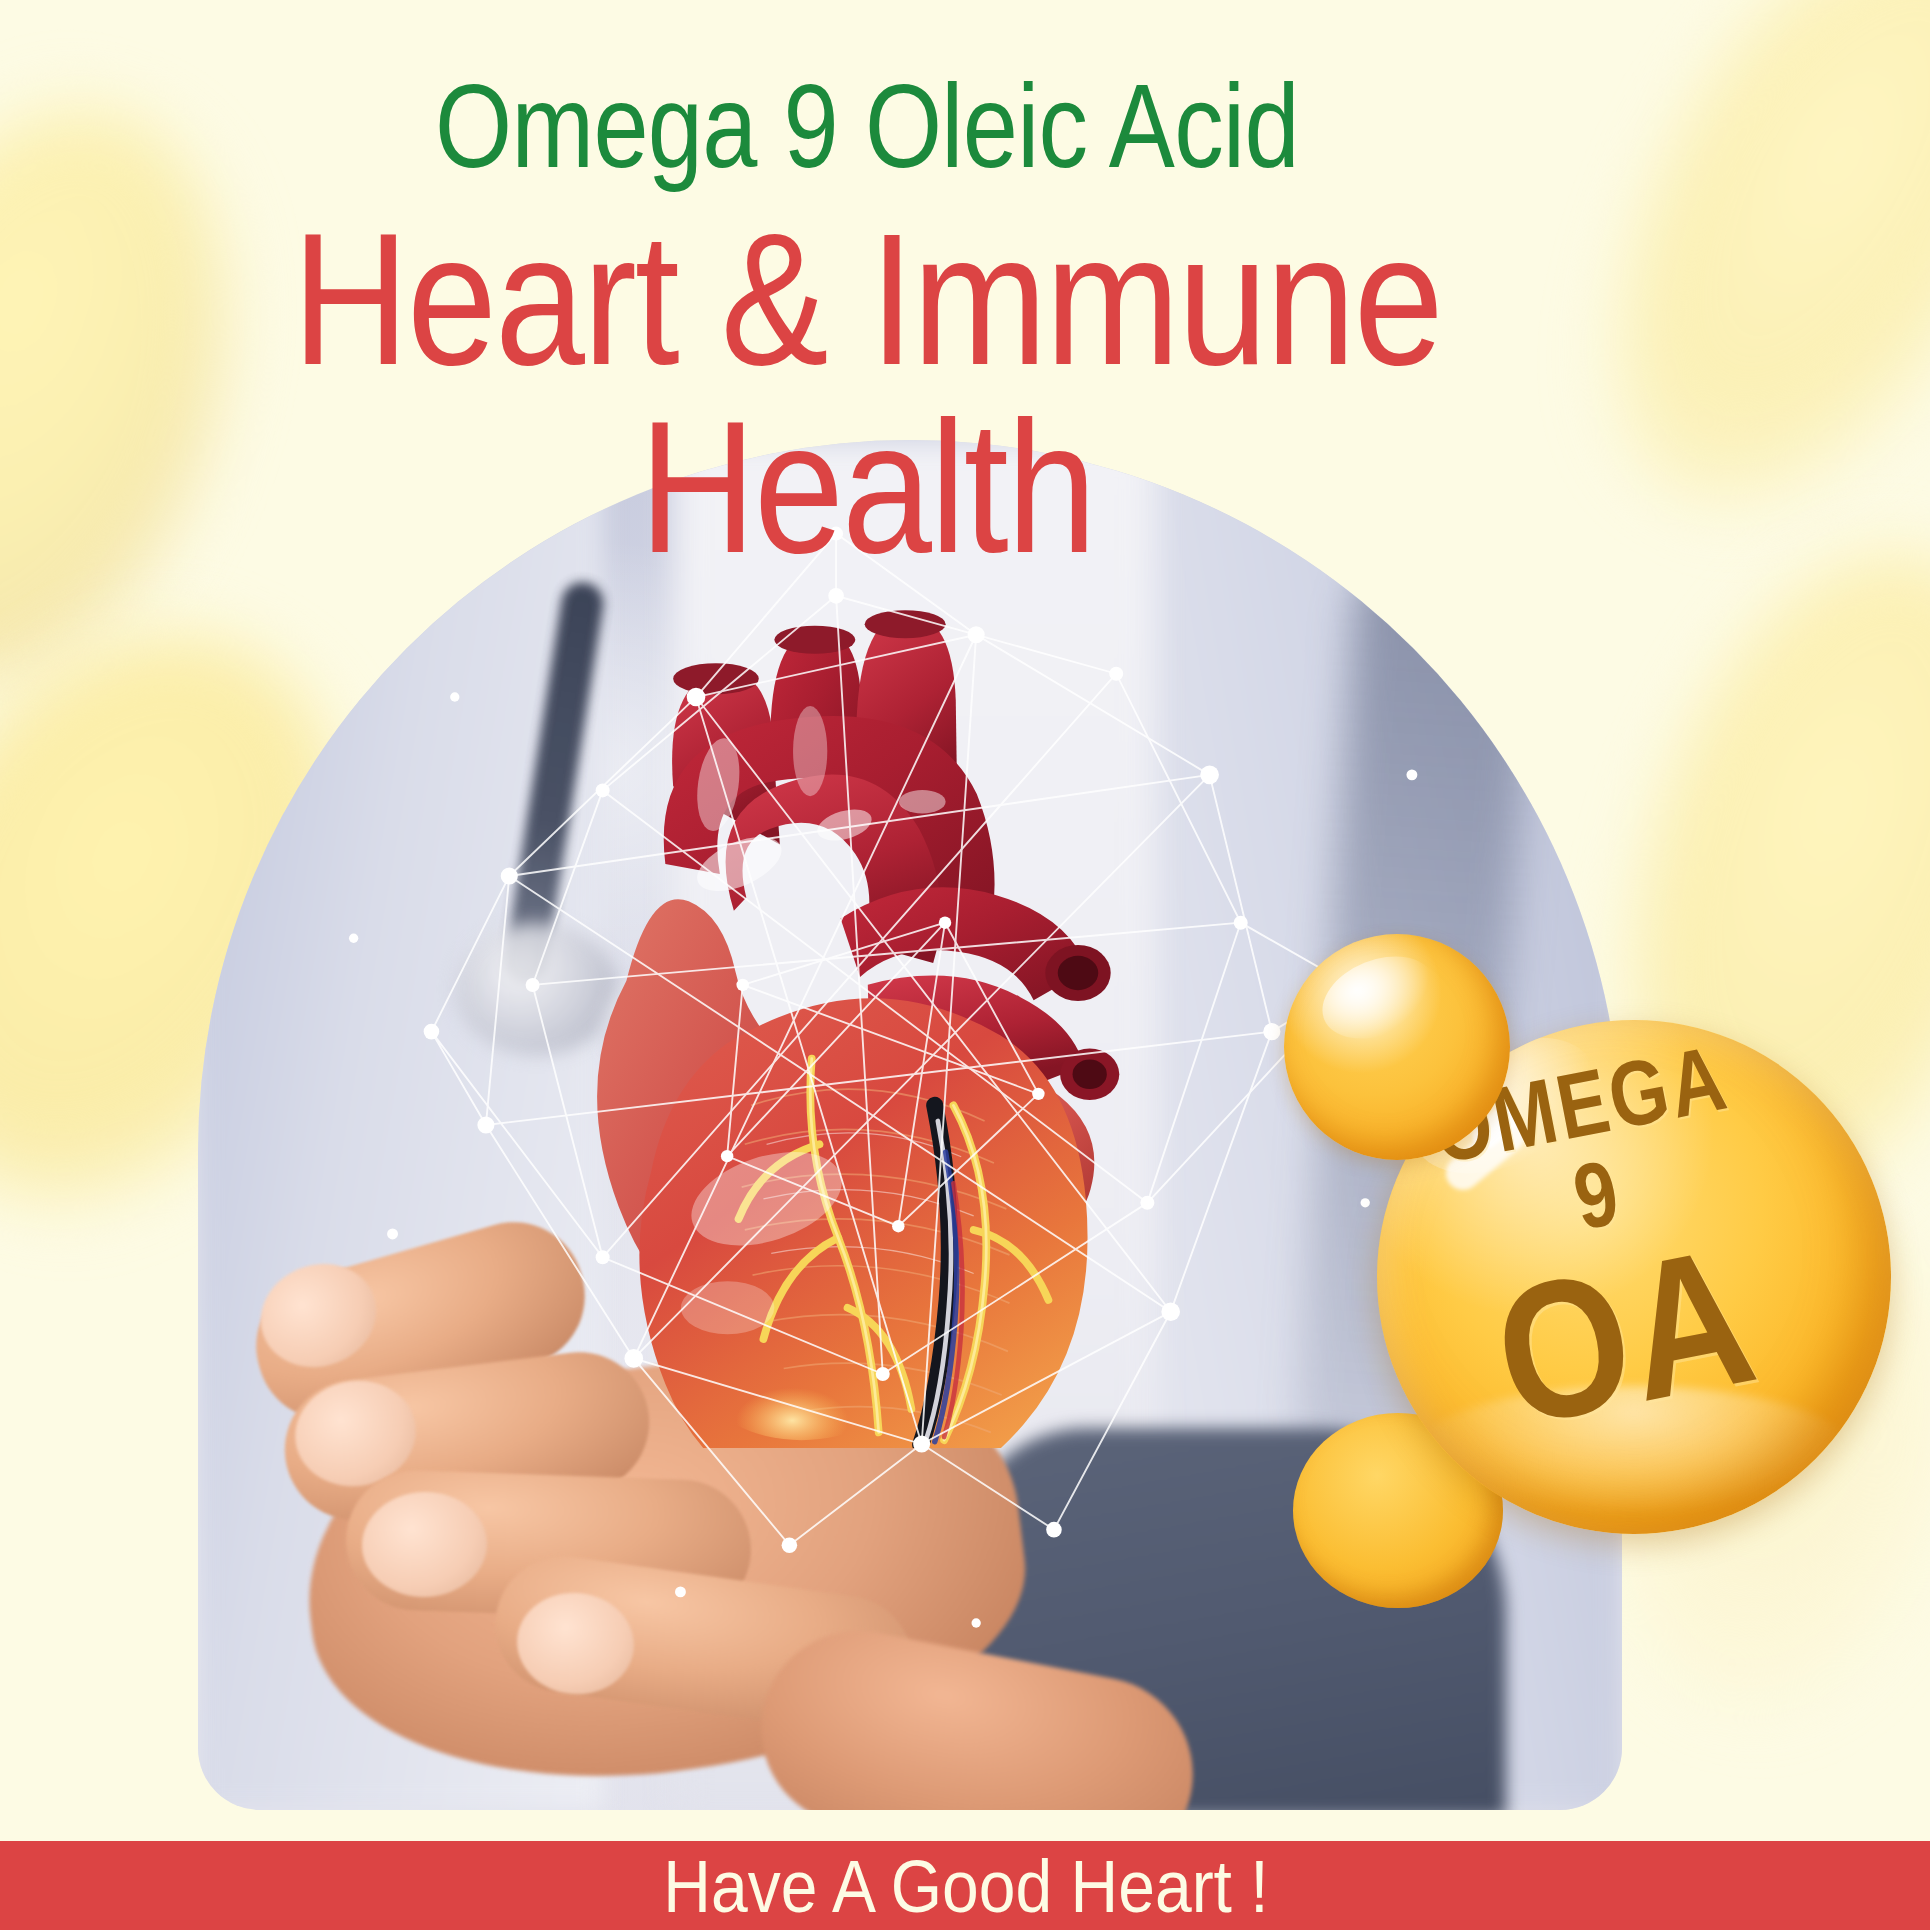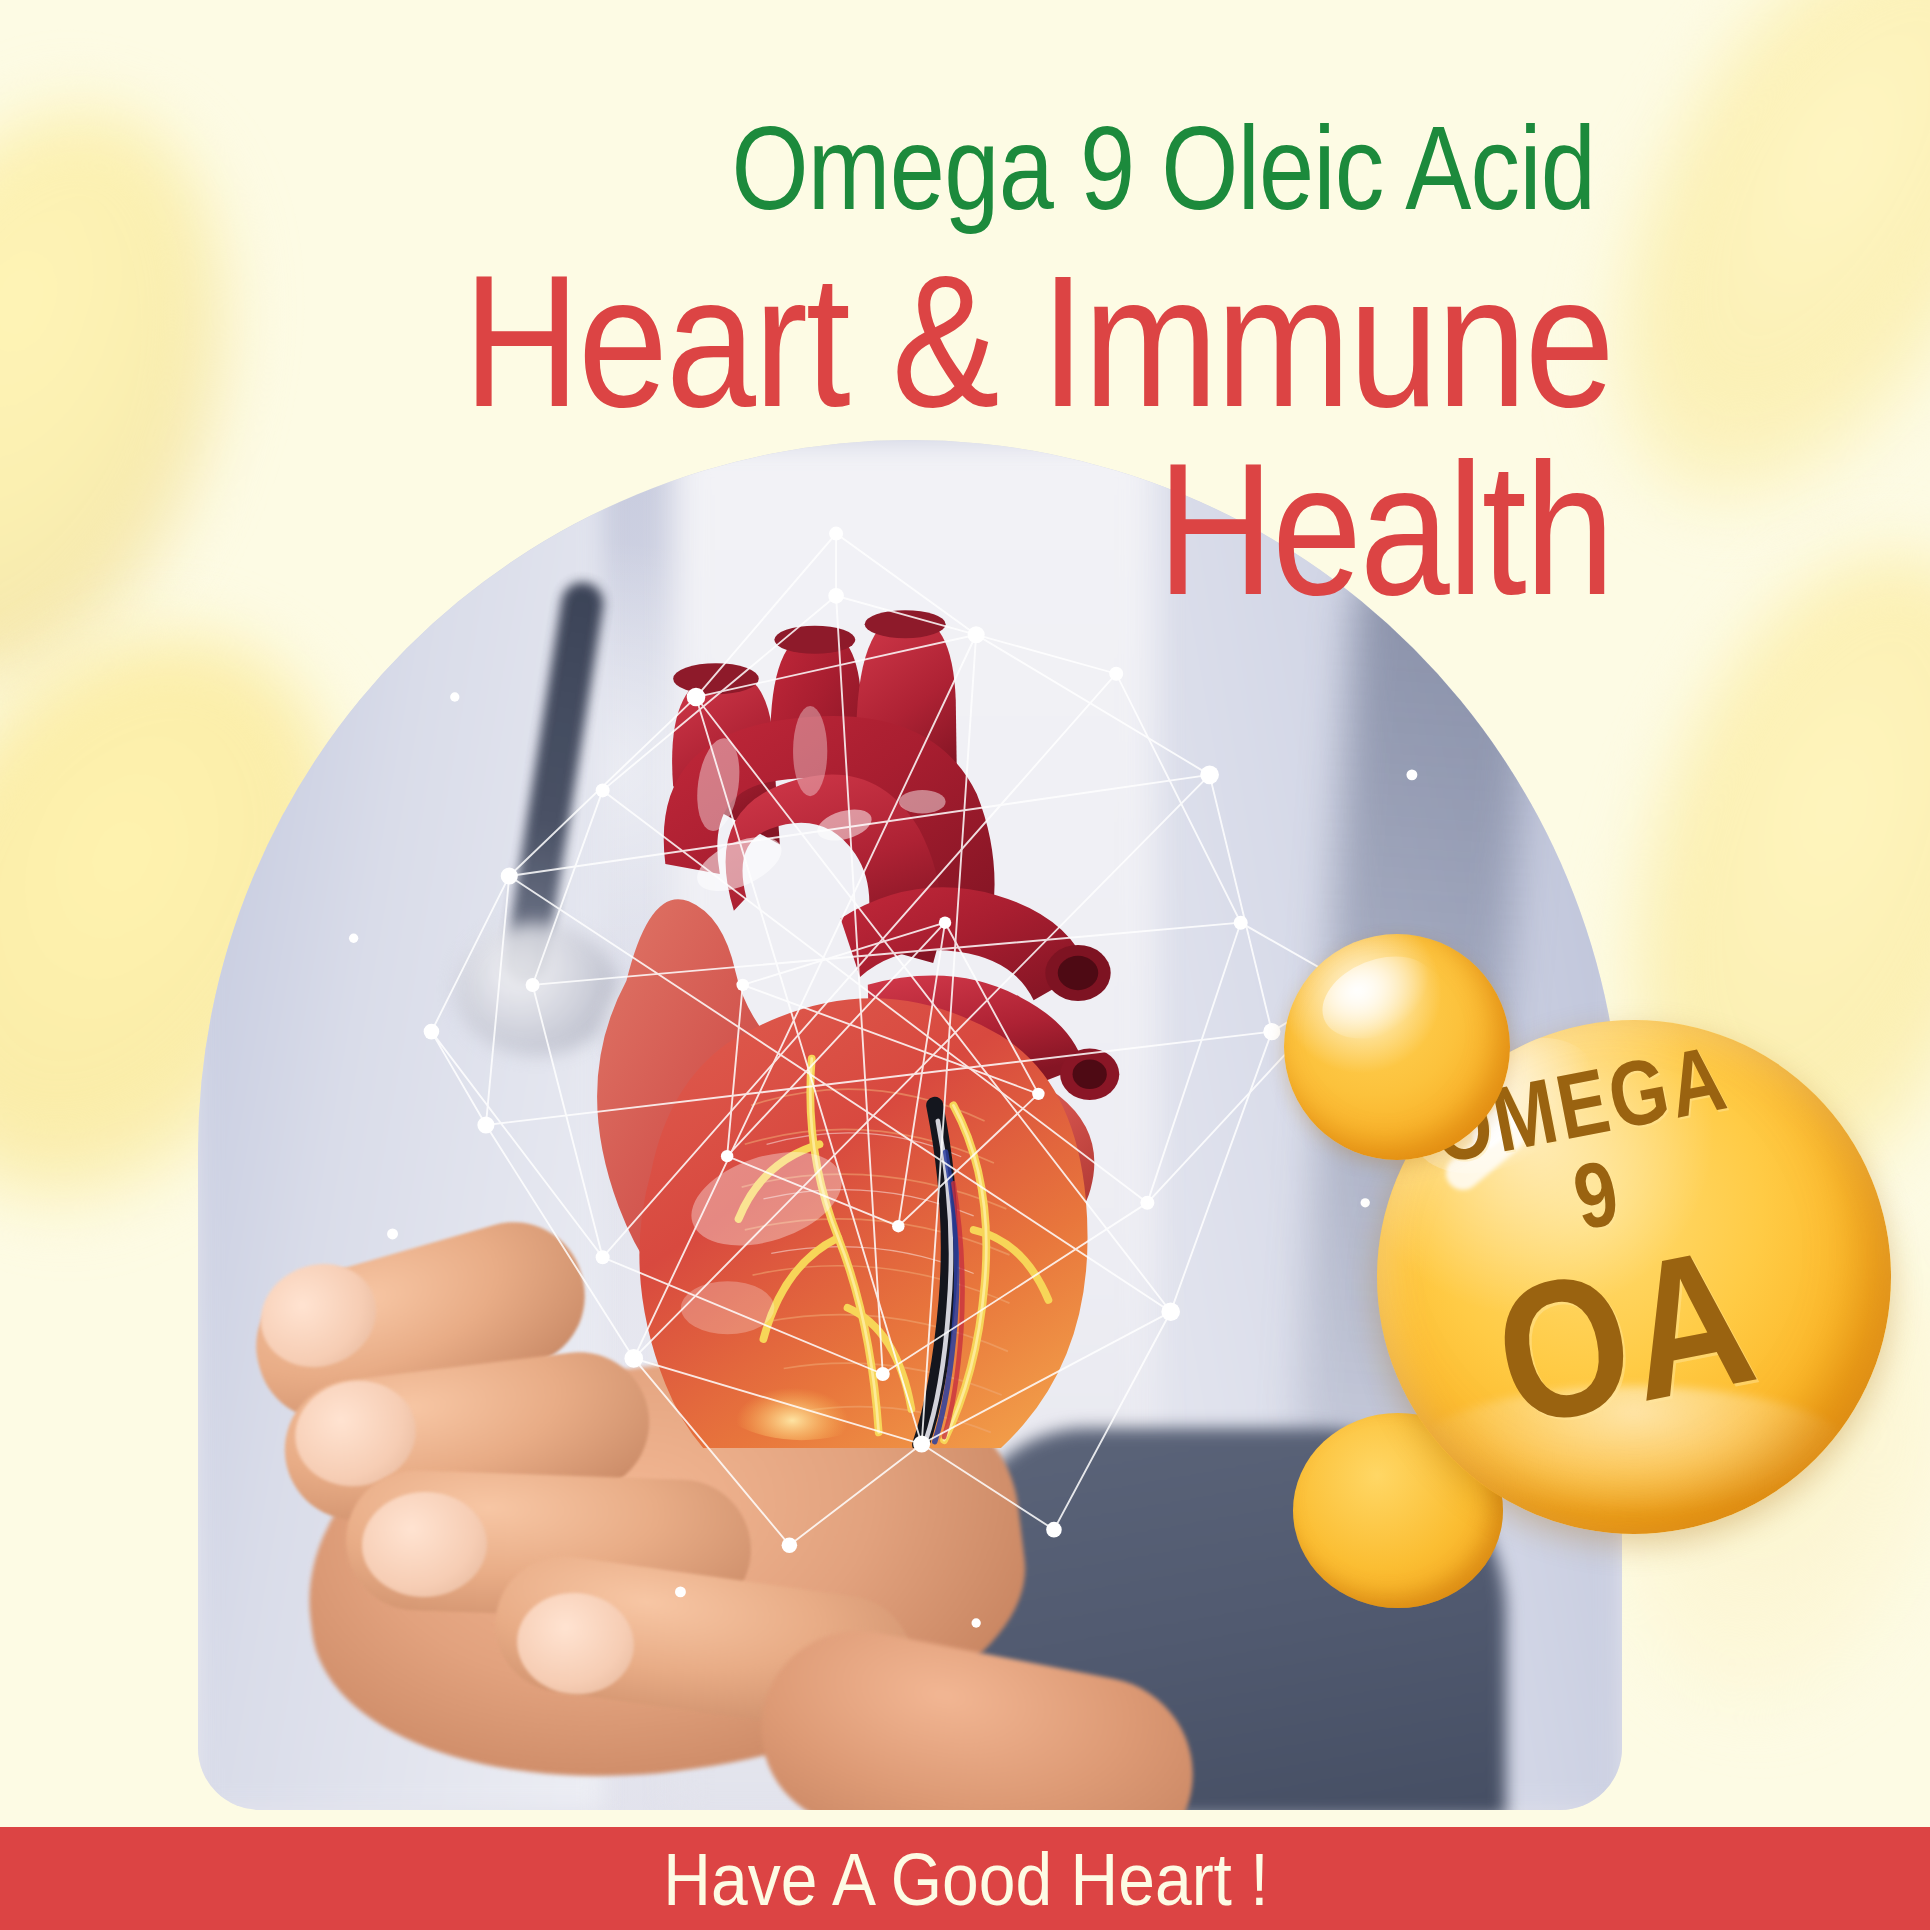--- a/index.html
+++ b/index.html
@@ -35,21 +35,21 @@
     background:radial-gradient(ellipse at 45% 40%,#FFF5BE 0%,#FBEFB2 55%,rgba(250,240,180,0) 100%);
     transform:rotate(16deg);
   }
   .blob-br{
     left:1619px;top:1214px;width:327px;height:498px;
     background:radial-gradient(ellipse at 45% 40%,#FCF3CA 0%,rgba(252,243,202,0) 100%);
     transform:rotate(12deg);
   }
 
   
-  .titles{position:absolute;left:0;top:0;width:1734px;text-align:right;z-index:6;margin-top:42px;}
+  .titles{position:absolute;left:0;top:0;width:1734px;text-align:center;z-index:6;}
   .kicker{
     font-size:118px;line-height:1;letter-spacing:-0.8px;
     color:#1C8A3C;font-weight:400;margin-top:67px;
     transform:scaleX(.84);
   }
   .headline{
     font-size:188px;line-height:1;letter-spacing:-2.3px;
     color:#DC4444;font-weight:400;margin-top:20px;
     transform:scaleX(.86);
   }
@@ -169,21 +169,21 @@
     transform:scaleX(.82);line-height:1;text-shadow:1.6px 2.3px 0 rgba(255,230,160,.45);
   }
   .badge-l2{
     font-size:195px;font-weight:bold;letter-spacing:1.6px;color:#9A6310;
     transform:scaleX(.86);line-height:.95;margin-top:6.2px;
     text-shadow:2.3px 3.1px 0 rgba(255,230,160,.45);
   }
 
   
   .banner{
-    position:absolute;left:0;bottom:0;width:1931px;height:104px;
+    position:absolute;left:0;bottom:0;width:1931px;height:90px;
     background:#DC4444;z-index:10;display:flex;align-items:center;justify-content:center;
   }
   .banner-text{
     color:#FDFBE4;font-size:75px;letter-spacing:0px;transform:scaleX(.88);
     white-space:nowrap;
   }
 </style>
 </head>
 <body>
 

